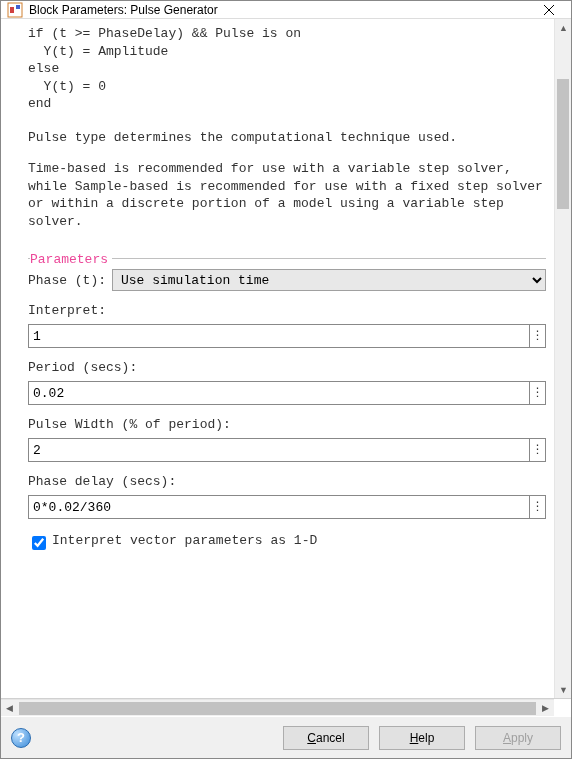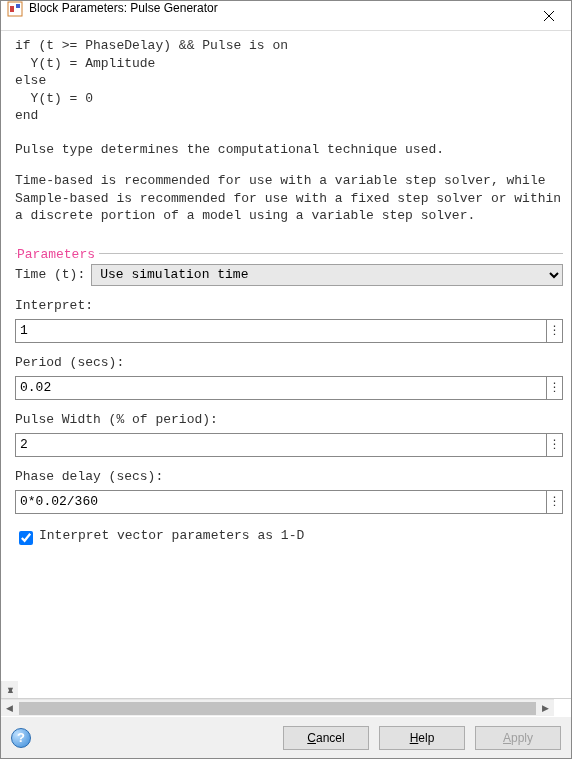--- a/index.html
+++ b/index.html
@@ -9,42 +9,42 @@
     font-size: 12px;
     background: #ffffff;
     width: 572px;
     height: 759px;
     overflow: hidden;
     border: 1px solid #888;
     display: flex;
     flex-direction: column;
   }
   .titlebar {
-    height: 30px;
-    display: flex;
-    align-items: flex-start;
+    height: 18px;
+    display: flex;
+    align-items: center;
     padding: 0 0 0 6px;
     border-bottom: 1px solid #ddd;
     background: #fff;
   }
   .titlebar .icon {
     width: 16px; height: 16px; margin-right: 6px;
     display: inline-flex; align-items: center; justify-content: center;
   }
   .titlebar .title { flex: 1; font-size: 12px; color: #000; }
   .titlebar .close {
     width: 45px; height: 30px; display: flex; align-items: center; justify-content: center;
     cursor: pointer;
   }
   .content-wrap {
     flex: 1;
     display: flex;
-    flex-direction: column;
     overflow: hidden;
     border-bottom: 1px solid #d0d0d0;
+    padding-left: 13px;
   }
   .content {
     flex: 1;
     padding: 6px 8px 0 14px;
     font-family: "Courier New", monospace;
     font-size: 13px;
     color: #333;
     overflow: hidden;
   }
   .vscroll {
@@ -234,21 +234,21 @@
       </div>
 
     <div class="desc">Pulse type determines the computational technique used.</div>
     <div class="desc">Time-based is recommended for use with a variable step solver, while Sample-based is recommended for use with a fixed step solver or within a discrete portion of a model using a variable step solver.</div>
 
     <span class="fieldset-label">Parameters</span>
     <div class="fieldset-line"></div>
 
 
     <div class="param-row">
-      <label>Time (t):</label>
+      <label>Phase (t):</label>
       <select>
         <option>Use simulation time</option>
       </select>
     </div>
 
     <div class="param-label">Interpret:</div>
     <div class="input-row">
       <input type="text" value="1" style="">
       <div class="more">⋮</div>
     </div>

